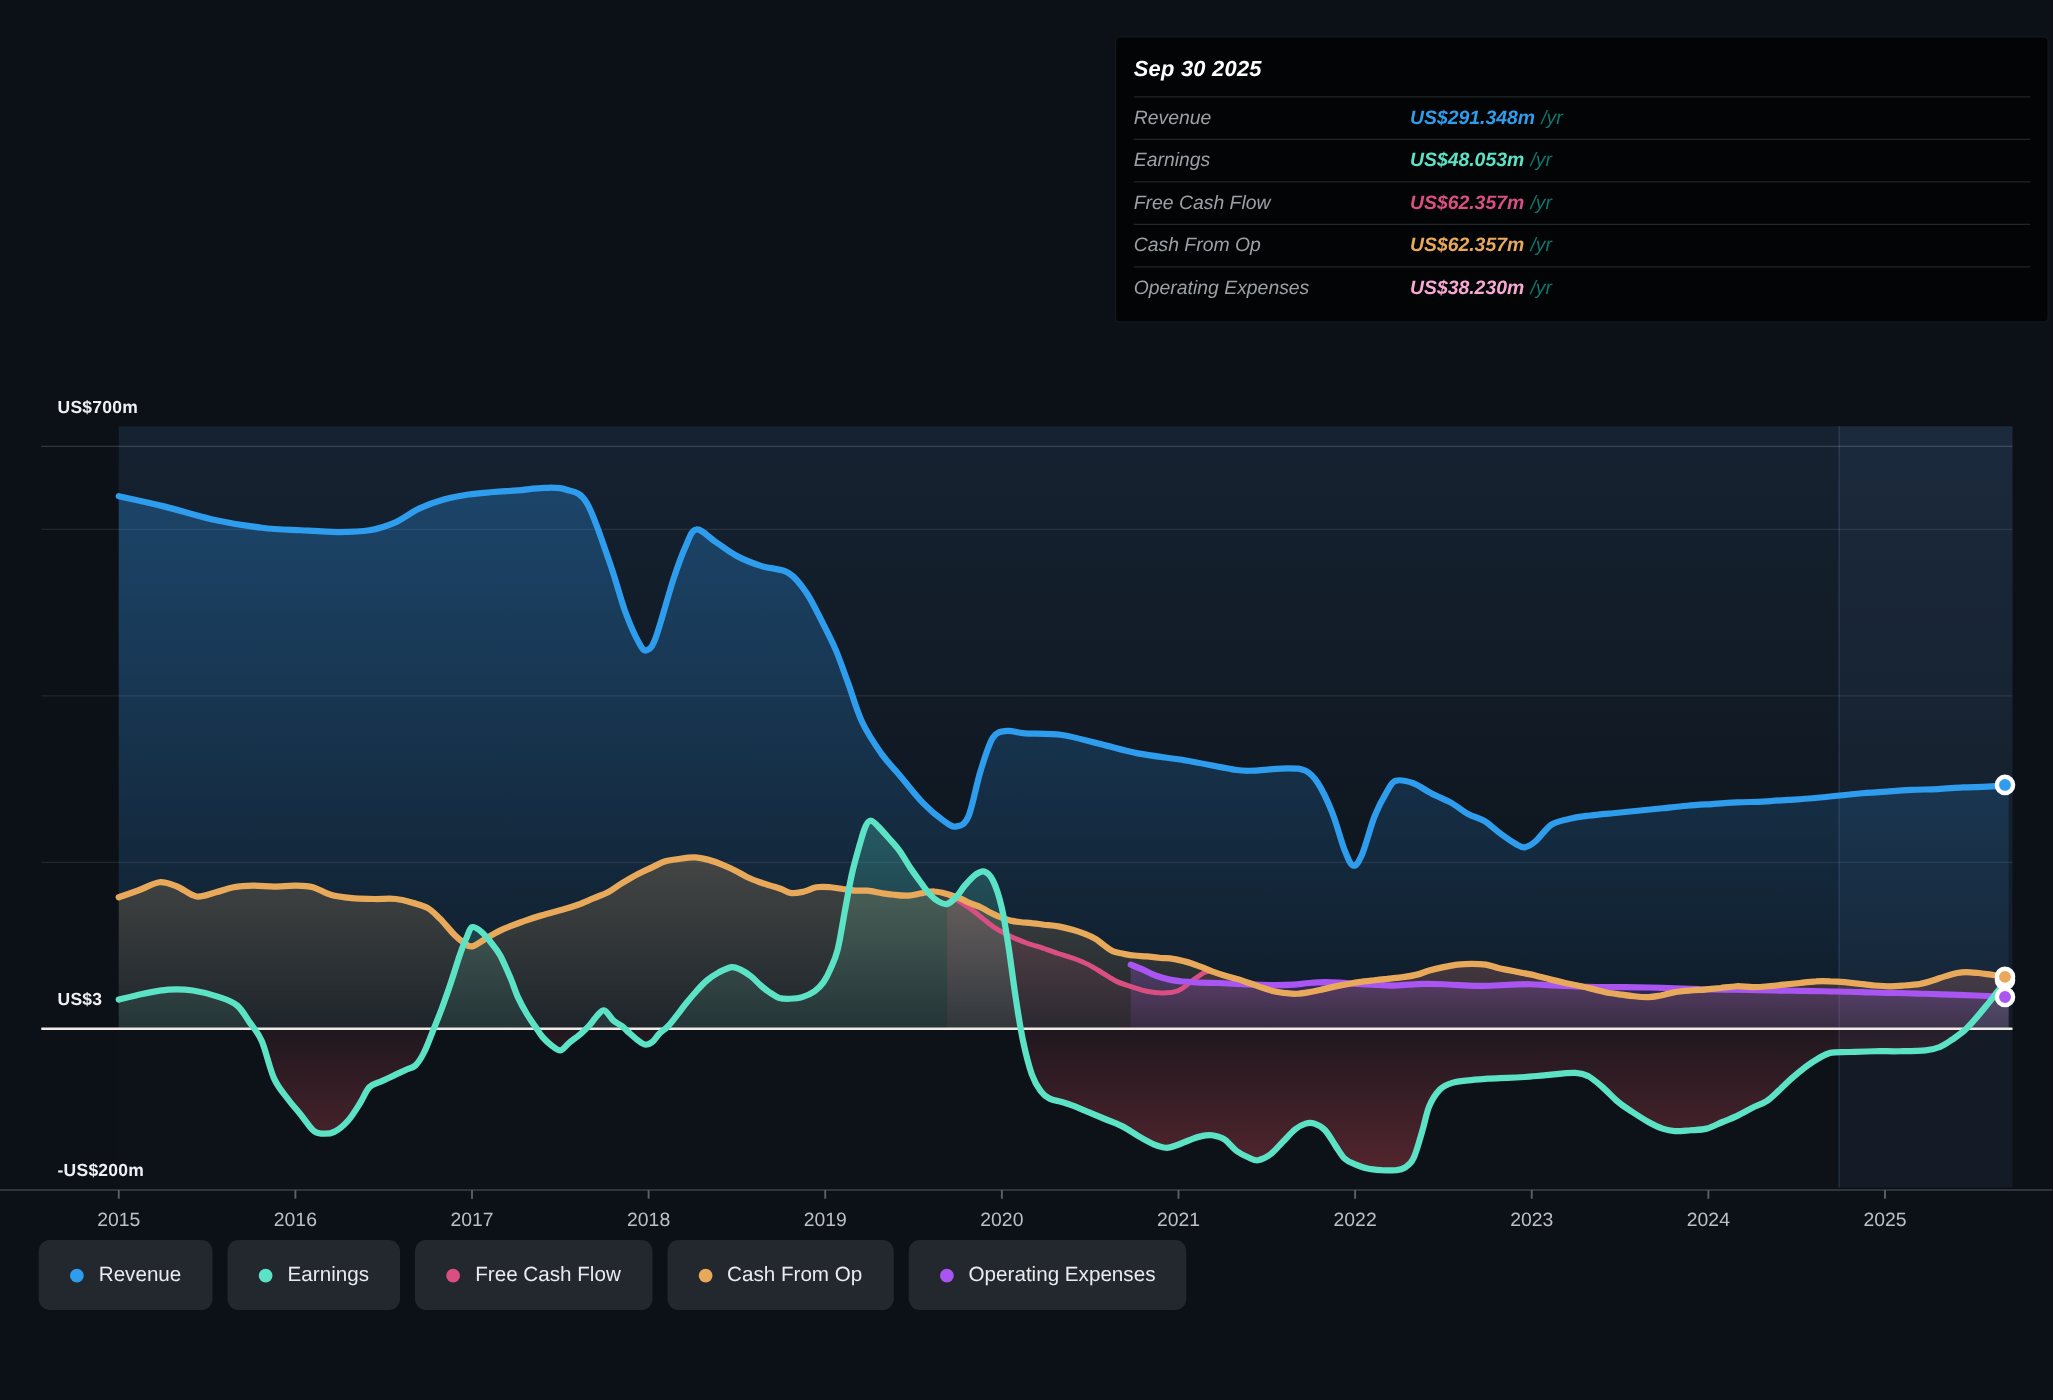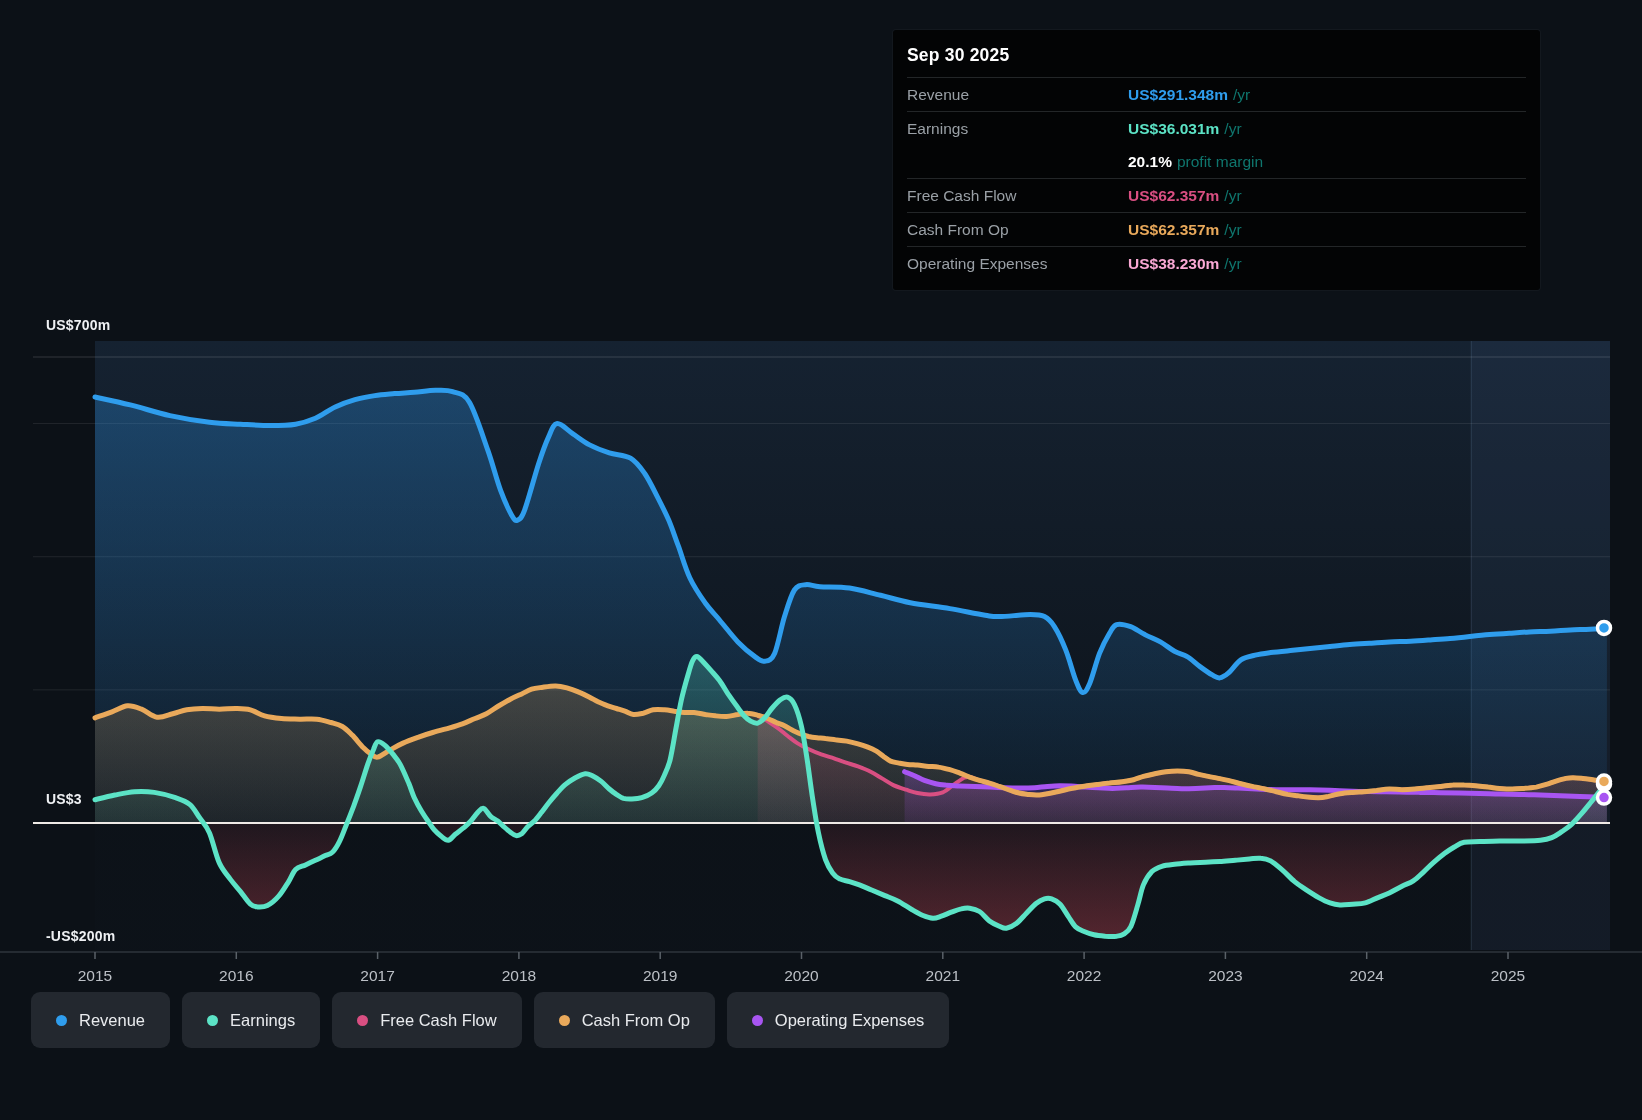--- a/index.html
+++ b/index.html
@@ -10,23 +10,24 @@
     -webkit-font-smoothing:antialiased;
   }
   #chart-svg{position:absolute;left:0;top:0;}
   
   .ylabel{
     position:absolute;left:46px;color:#eef0f3;font-size:14px;font-weight:700;
     transform:translateY(-50%);letter-spacing:.2px;
   }
   
   .tooltip{
-    position:absolute;left:893px;top:30px;width:647px;box-sizing:border-box;
+    position:absolute;left:893px;top:30px;width:745px;box-sizing:border-box;
     background:#030405;border-radius:3px;padding:0 14px 10px 14px;
     box-shadow:0 0 0 1px rgba(255,255,255,0.03);
+    font-style:italic;
   }
   .tt-title{
     color:#ffffff;font-size:17.5px;font-weight:700;
     padding:15px 0 11px 0;letter-spacing:.2px;
   }
   .tt-row{
     display:flex;align-items:center;height:33px;border-top:1px solid #232628;
     font-size:15.5px;
   }
   .tt-row.no-sep{border-top:none;}
@@ -141,29 +142,24 @@
   <div class="tt-title">Sep 30 2025</div>
 
   <div class="tt-row">
     <span class="tt-label">Revenue</span>
     <span class="tt-value" style="color: rgb(47, 157, 237); text-align: center;">US$291.348m</span>
     <span class="tt-suffix">/yr</span>
   </div>
 
   <div class="tt-row">
     <span class="tt-label">Earnings</span>
-    <span class="tt-value" style="color: rgb(92, 227, 198);">US$36.031m</span>
+    <span class="tt-value" style="color: rgb(92, 227, 198);">US$48.053m</span>
     <span class="tt-suffix">/yr</span>
   </div>
 
-  <div class="tt-row no-sep">
-    <span class="tt-label"></span>
-    <span class="tt-margin-val">20.1%</span>
-    <span class="tt-suffix">profit margin</span>
-  </div>
 
   <div class="tt-row">
     <span class="tt-label">Free Cash Flow</span>
     <span class="tt-value" style="color: rgb(217, 79, 130);">US$62.357m</span>
     <span class="tt-suffix">/yr</span>
   </div>
 
   <div class="tt-row">
     <span class="tt-label">Cash From Op</span>
     <span class="tt-value" style="color: rgb(233, 169, 91);">US$62.357m</span>

